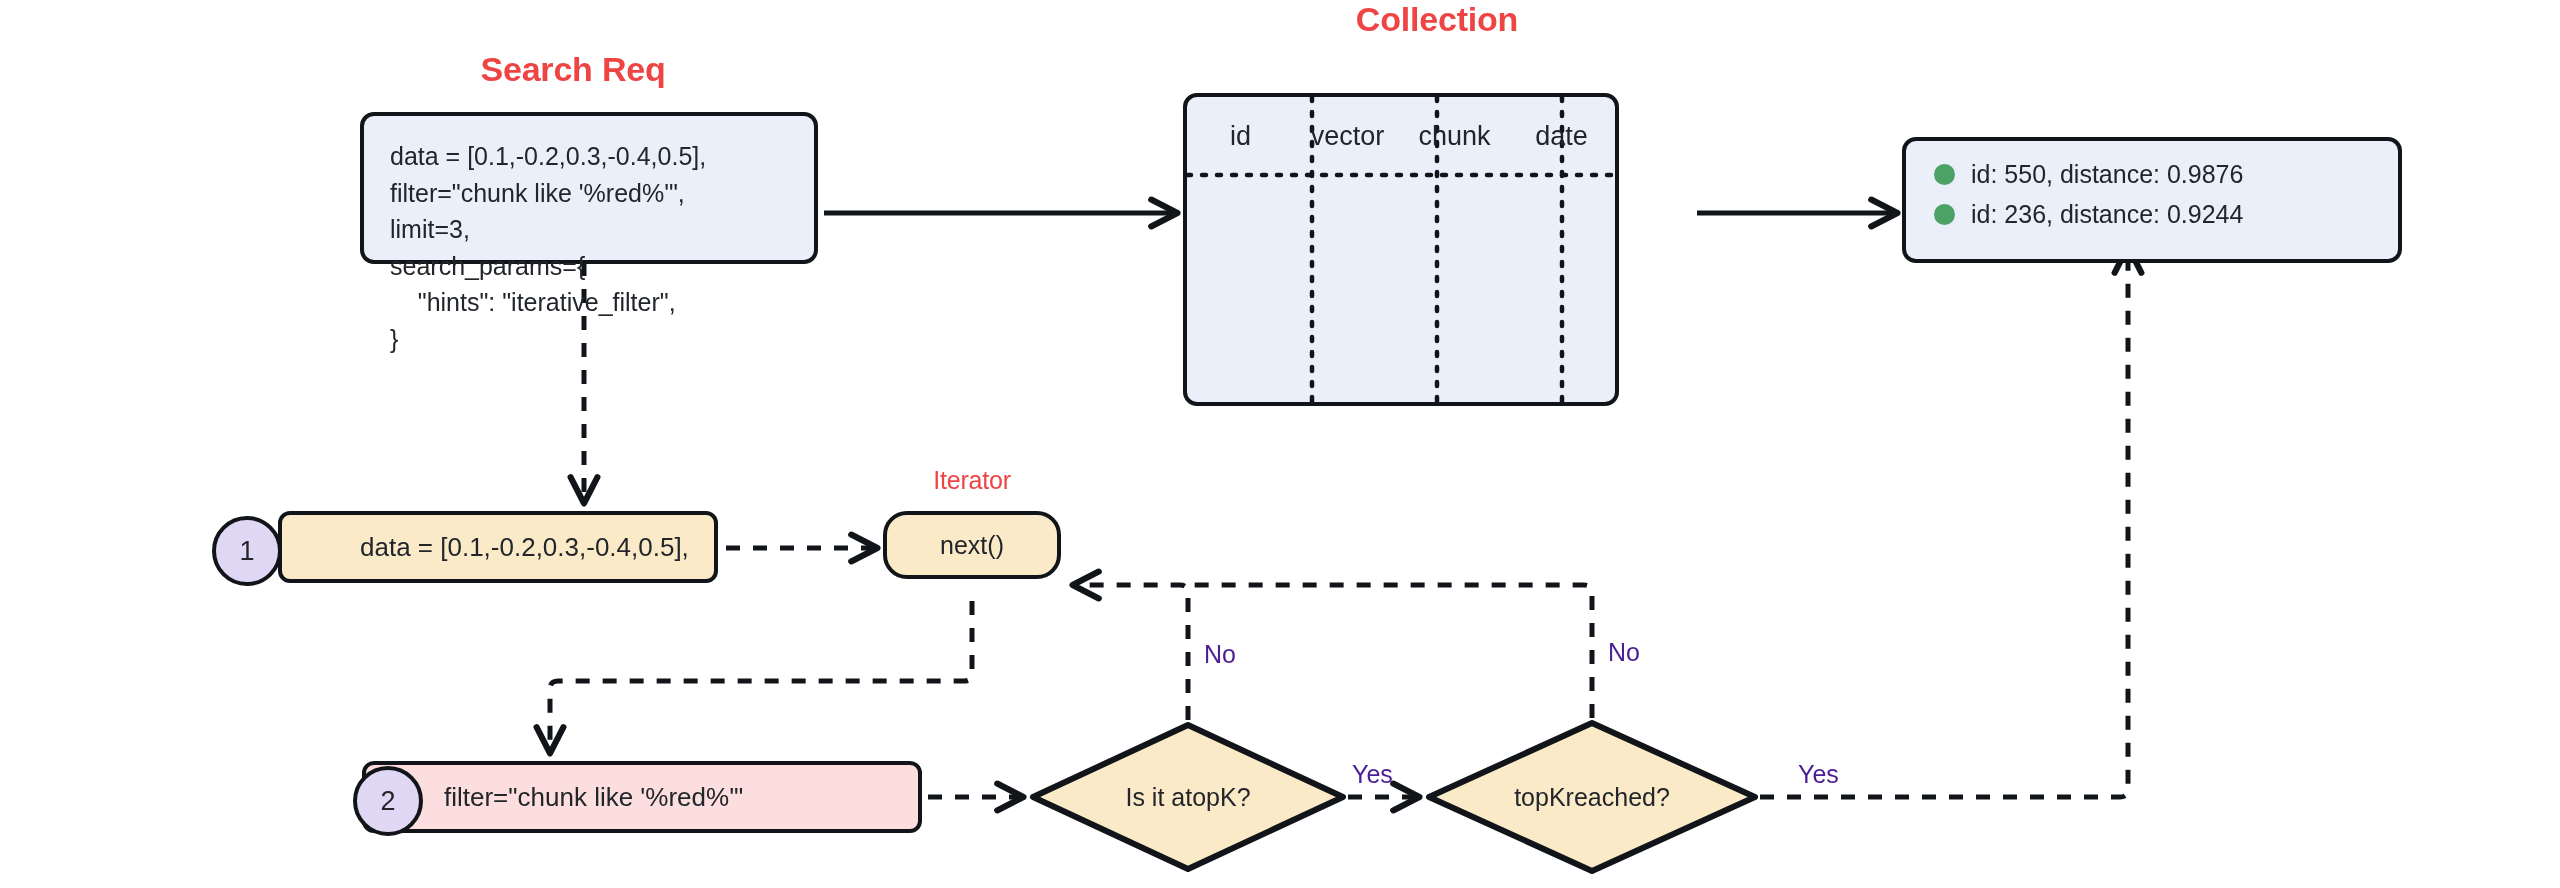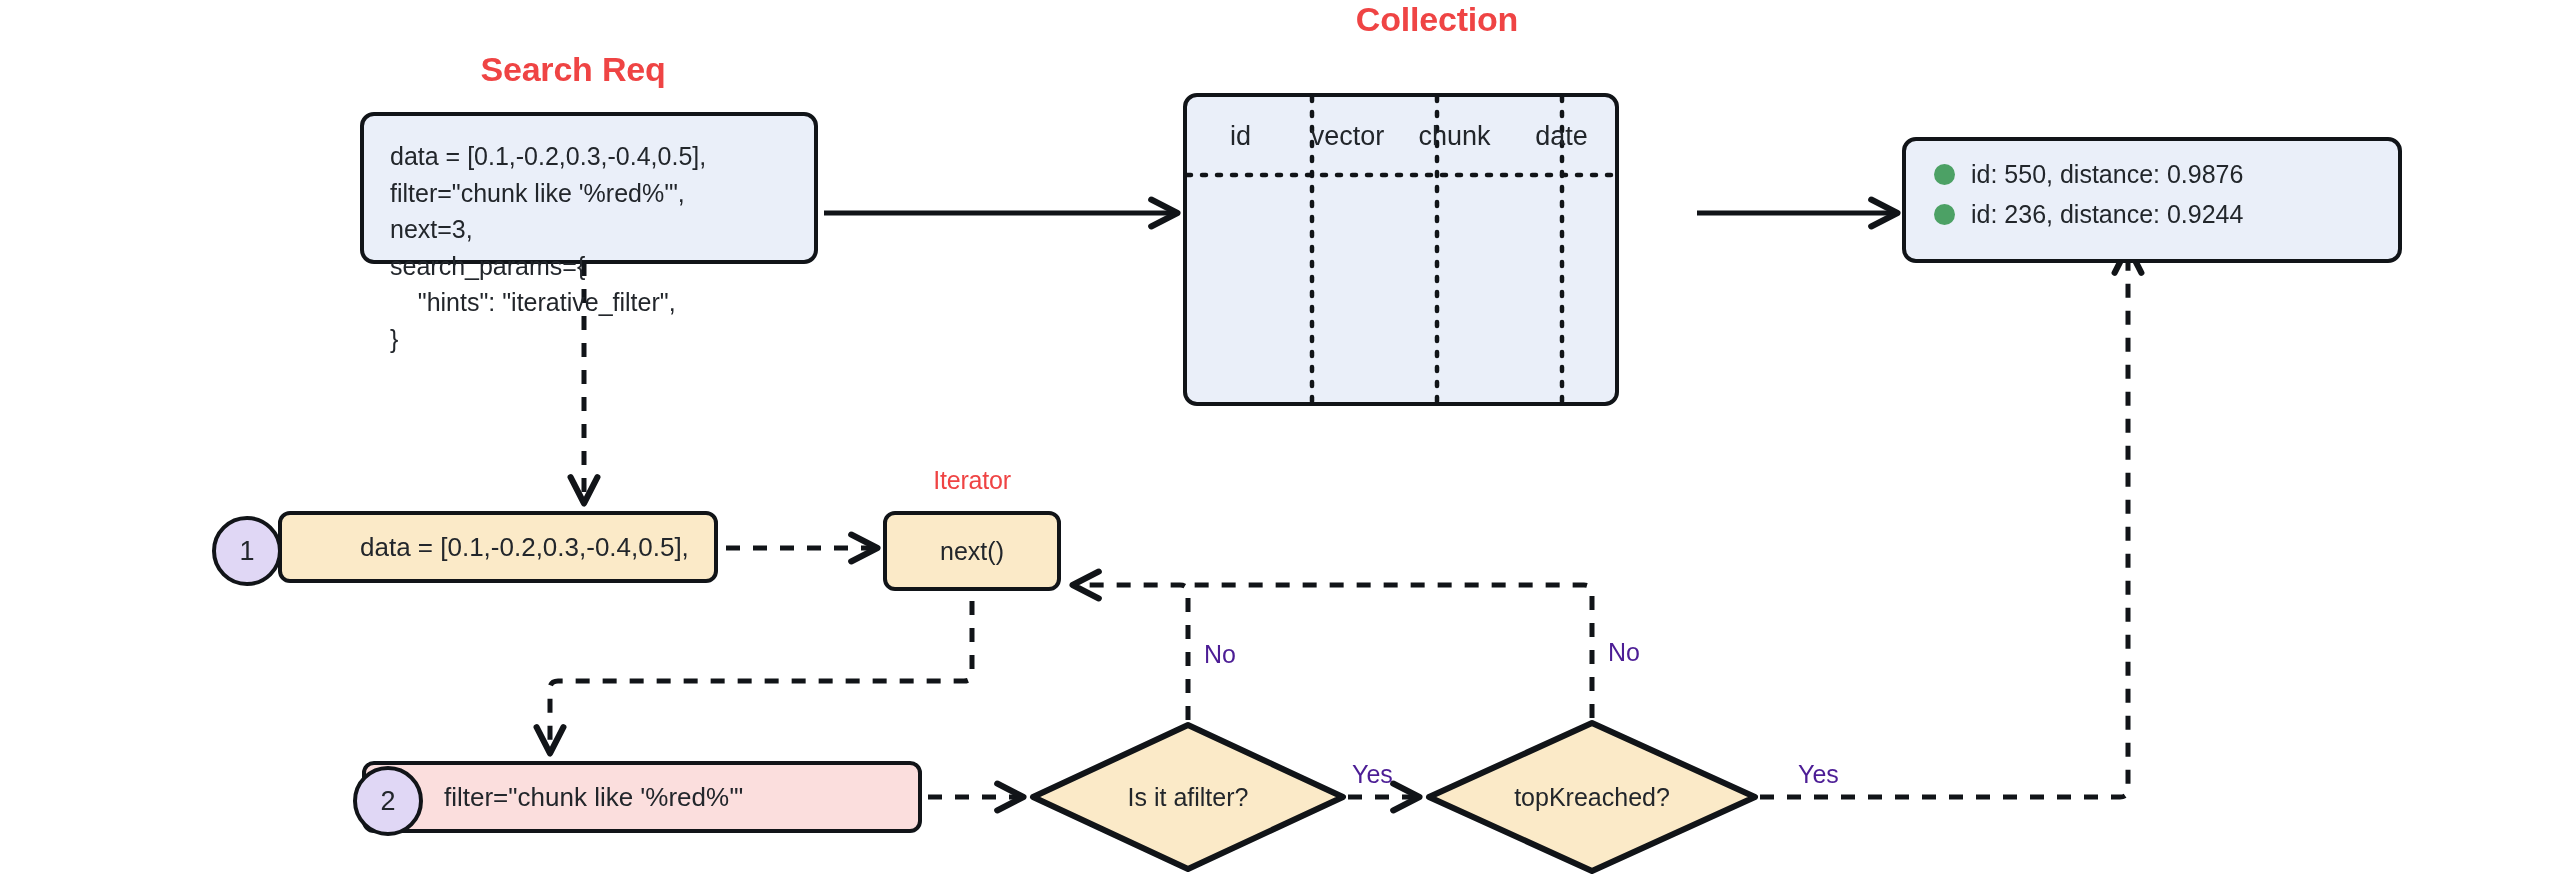--- a/index.html
+++ b/index.html
@@ -155,24 +155,24 @@
 
   
   #iterator-label {
     left: 882px; top: 466px;
     width: 180px;
     font-size: 25px;
     font-weight: normal;
   }
   #iterator-box {
     left: 883px; top: 511px;
-    width: 178px; height: 80px;
+    width: 178px; height: 68px;
     background: #fbeac8;
     border: 4px solid #111418;
-    border-radius: 12px;
+    border-radius: 24px;
     display: flex;
     align-items: center;
     justify-content: center;
     font-size: 25px;
     color: #22262b;
   }
 
   
   .diamond-wrap {
     position: absolute;
@@ -261,21 +261,21 @@
   <div class="heading" style="left:344px; top:50px; width:458px;">Search Req</div>
 
   <div class="heading" style="left:1183px; top:0px; width:508px;">Collection</div>
 
 
   <div class="heading" id="iterator-label" style="font-weight:normal;">Iterator</div>
 
   <div class="node panel-blue" id="search-req-box">
     <div class="code-line">data = [0.1,-0.2,0.3,-0.4,0.5],</div>
     <div class="code-line">filter="chunk like '%red%'",</div>
-    <div class="code-line">next=3,</div>
+    <div class="code-line">limit=3,</div>
     <div class="code-line">search_params={</div>
     <div class="code-line">    "hints": "iterative_filter",</div>
     <div class="code-line">}</div>
   </div>
 
   <div class="node panel-blue" id="collection-box">
     <div id="collection-grid">
       <svg width="500" height="305" viewBox="0 0 500 305">
 
         <line x1="125" y1="0" x2="125" y2="305" stroke="#111418" stroke-width="4.5" stroke-dasharray="4 11" stroke-linecap="round"></line>
@@ -317,21 +317,21 @@
   <div class="node" id="iterator-box">
     <span>next()</span>
   </div>
 
   <div class="diamond-wrap" id="diamond-match">
     <svg width="320" height="154" viewBox="0 0 320 154">
       <polygon points="160,5 315,77 160,149 5,77" fill="#fbeac8" stroke="#111418" stroke-width="6" stroke-linejoin="round"></polygon>
     </svg>
     <div class="diamond-label">
       <span>Is it a</span>
-      <span>filter?</span>
+      <span>topK?</span>
     </div>
   </div>
 
   <div class="diamond-wrap" id="diamond-topk">
     <svg width="336" height="158" viewBox="0 0 336 158">
       <polygon points="168,5 331,79 168,153 5,79" fill="#fbeac8" stroke="#111418" stroke-width="6" stroke-linejoin="round"></polygon>
     </svg>
     <div class="diamond-label">
       <span>topK</span>
       <span>reached?</span>

